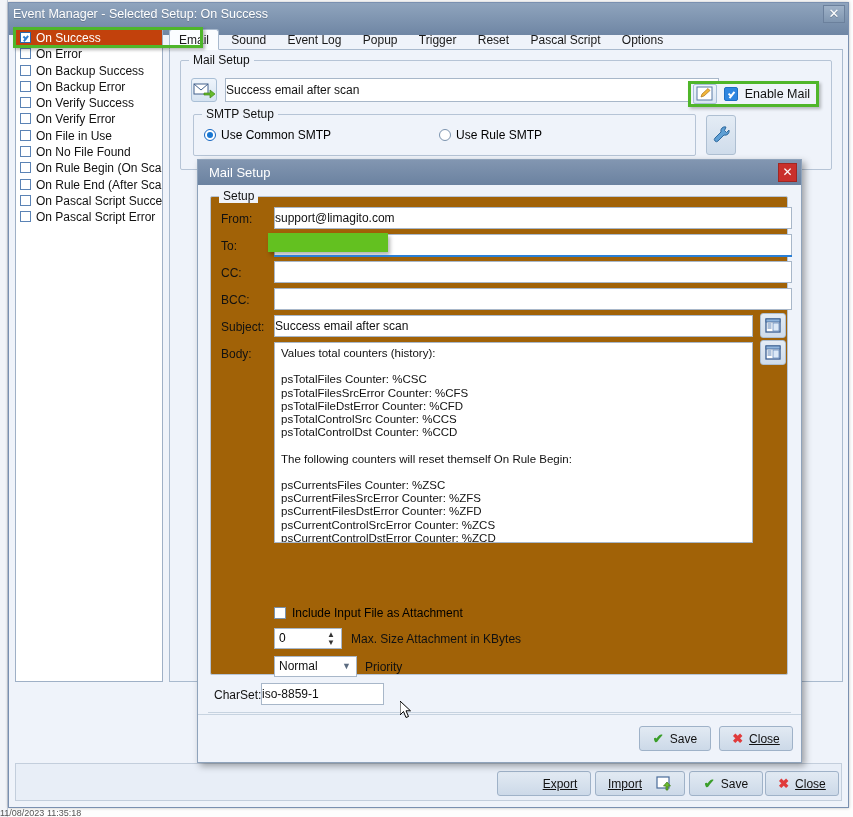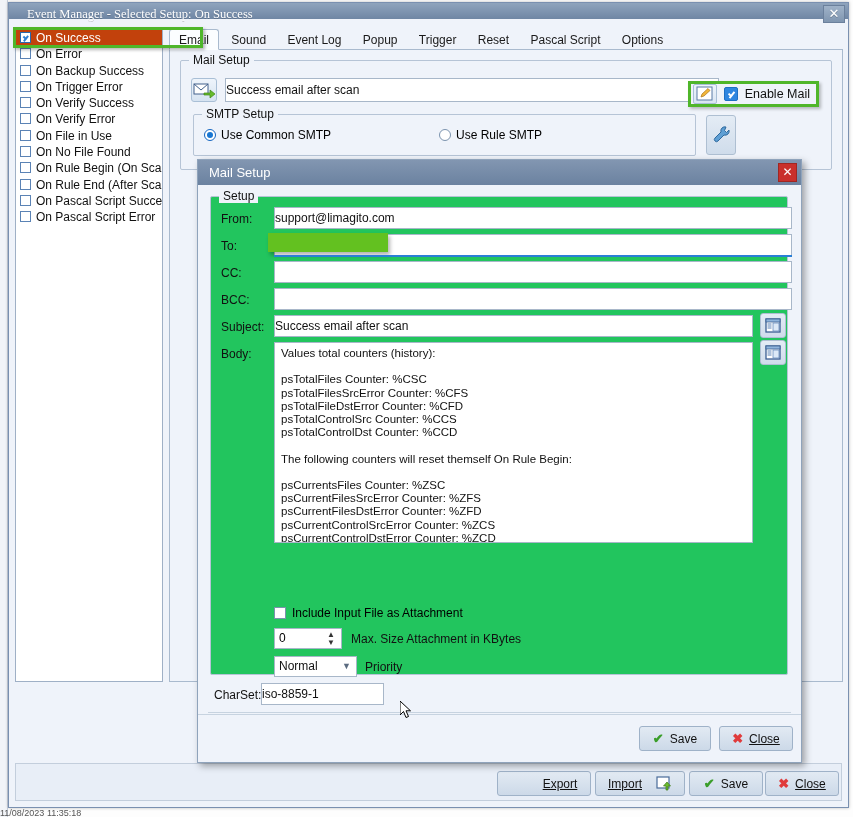--- a/index.html
+++ b/index.html
@@ -29,23 +29,23 @@
   }
 
   
   .win {
     position: absolute; left: 8px; top: 2px; width: 841px; height: 806px;
     background: #eff3fa;
     border: 1px solid #7a90b0;
     box-shadow: 0 0 3px rgba(0,0,0,.25);
   }
   .win-title {
-    height: 16px; background: linear-gradient(#8fa4bd, #6f86a4);
-    color: #ffffff; font-size: 12.5px; line-height: 22px; padding-left: 18px;
-    position: relative; text-shadow: 0 1px 0 rgba(0,0,0,.2); font-family: Liberation Serif, serif;
+    height: 32px; background: linear-gradient(#8fa4bd, #6f86a4);
+    color: #ffffff; font-size: 12.5px; line-height: 22px; padding-left: 4px;
+    position: relative; text-shadow: 0 1px 0 rgba(0,0,0,.2);
   }
   .win-close {
     position: absolute; right: 3px; top: 2px; width: 22px; height: 18px;
     background: linear-gradient(#9fb2c8,#8096b0); border:1px solid #6b809c;
     color: #fff; font-size: 13px; line-height: 16px; text-align: center;
     cursor: pointer;
   }
 
   
   .listbox {
@@ -271,21 +271,21 @@
       <div class="li sel">
         <span class="cb"></span><span>On Success</span>
       </div>
       <div class="li">
         <span class="cb"></span><span>On Error</span>
       </div>
       <div class="li">
         <span class="cb"></span><span>On Backup Success</span>
       </div>
       <div class="li">
-        <span class="cb"></span><span>On Trigger Error</span>
+        <span class="cb"></span><span>On Backup Error</span>
       </div>
       <div class="li">
         <span class="cb"></span><span>On Verify Success</span>
       </div>
       <div class="li">
         <span class="cb"></span><span>On Verify Error</span>
       </div>
       <div class="li">
         <span class="cb"></span><span>On File in Use</span>
       </div>
@@ -388,21 +388,21 @@
     </div>
   </div>
 
   <div class="modal">
 
     <div class="modal-title">
       <span>Mail Setup</span>
       <div class="modal-close">✕</div>
     </div>
 
-    <div class="gbox" style="left:12px; top:36px; width:578px; height:479px; background:#22c55e;">
+    <div class="gbox" style="left:12px; top:36px; width:578px; height:479px; background:#a16207;">
       <span class="gtitle">Setup</span>
 
       <span class="lab" style="left:10px; top:15px;">From:</span>
       <input class="txt" style="position: absolute; left: 63px; top: 10px; width: 518px; height: 22px;" value="support@limagito.com">
 
       <span class="lab" style="left:10px; top:42px;">To:</span>
       <input class="txt" style="position: absolute; left: 63px; top: 37px; width: 518px; height: 22px;" value="">
       <div class="green-redact" style="left:57px; top:36px; width:120px; height:19px;"></div>
       <div class="focus-underline" style="left:63px; top:58px; width:518px;"></div>
 

